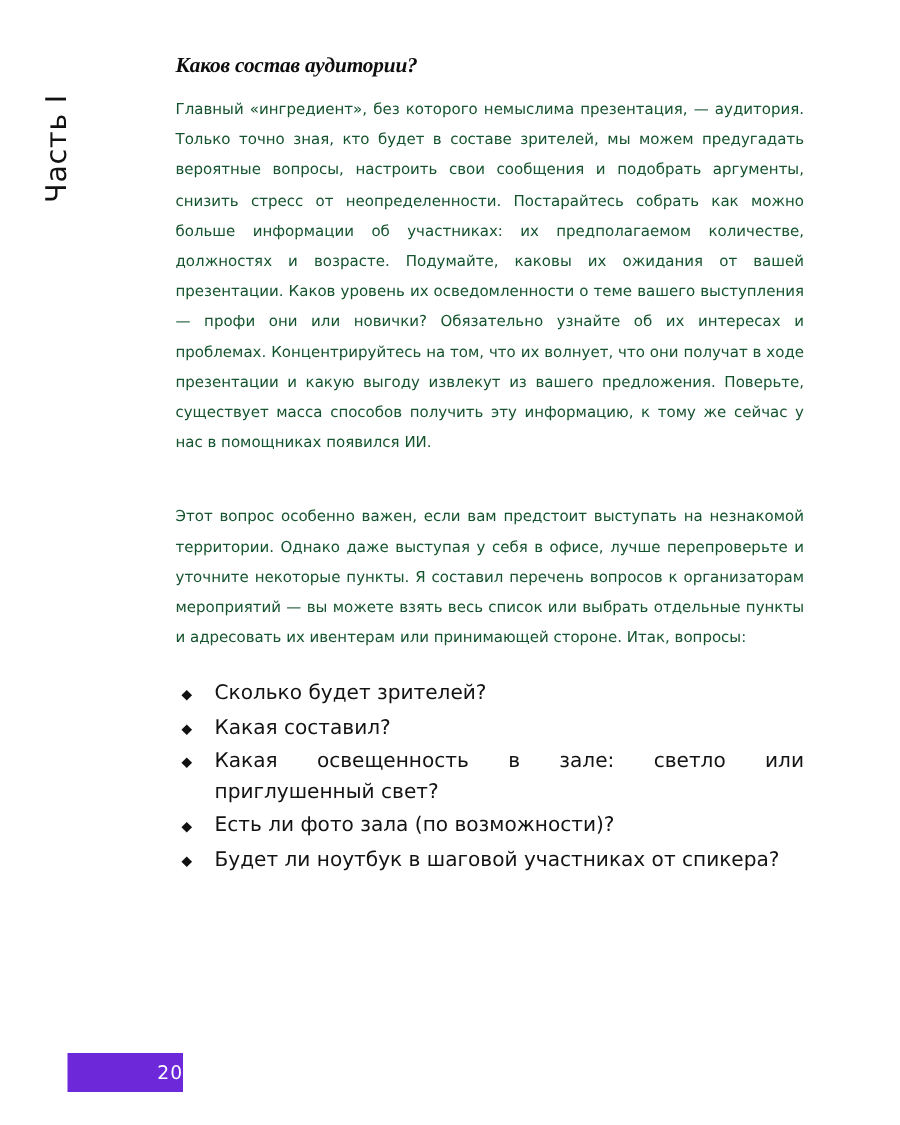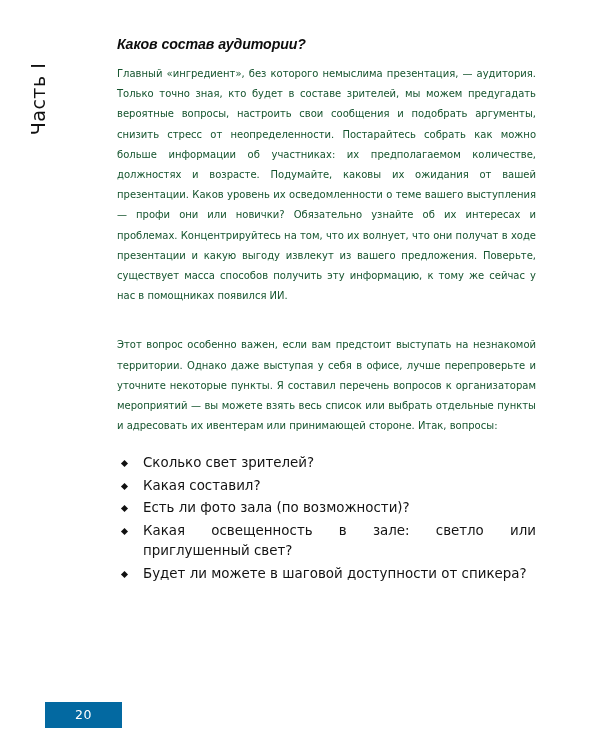--- a/index.html
+++ b/index.html
@@ -50,21 +50,21 @@
   
   #content {
     position: absolute;
     left: 117px;
     top: 36px;
     width: 419px;
   }
 
   h2.section-heading {
     margin: 0 0 11px 0;
-    font-family: Liberation Sans, sans-serif;
+    font-family: Liberation Serif, serif;
     font-size: 14.2px;
     font-weight: 700;
     font-style: italic;
     letter-spacing: -0.1px;
     color: #0d0d0d;
     line-height: 1.2;
   }
 
   p.body-par {
     margin: 0;
@@ -107,24 +107,24 @@
     transform: rotate(45deg);
   }
 
   
   #folio {
     position: absolute;
     left: 45px;
     top: 702px;
     width: 77px;
     height: 26px;
-    background: #0369a1;
+    background: #6d28d9;
     display: flex;
     align-items: center;
-    justify-content: center;
+    justify-content: flex-end;
   }
   #folio .folio-number {
     color: #ffffff;
     font-family: "DejaVu Sans", sans-serif;
     font-size: 12.5px;
     letter-spacing: 0.6px;
     line-height: 1;
   }
 </style>
 </head>
@@ -143,37 +143,37 @@
 
     <div class="gap-after-par"></div>
 
     <p class="body-par">Этот вопрос особенно важен, если вам предстоит выступать на незнакомой территории. Однако даже выступая у себя в офисе, лучше перепроверьте и уточните некоторые пункты. Я составил перечень вопросов к организаторам мероприятий — вы можете взять весь список или выбрать отдельные пункты и адресовать их ивентерам или принимающей стороне. Итак, вопросы:</p>
 
     <div class="gap-before-list"></div>
 
     <ul class="question-list">
       <li>
         <span class="bullet-icon"></span>
-        <span>Сколько свет зрителей?</span>
+        <span>Сколько будет зрителей?</span>
       </li>
       <li>
         <span class="bullet-icon"></span>
         <span>Какая составил?</span>
       </li>
       <li>
         <span class="bullet-icon"></span>
+        <span>Какая освещенность в зале: светло или приглушенный свет?</span>
+      </li>
+      <li>
+        <span class="bullet-icon"></span>
         <span>Есть ли фото зала (по возможности)?</span>
       </li>
       <li>
         <span class="bullet-icon"></span>
-        <span>Какая освещенность в зале: светло или приглушенный свет?</span>
-      </li>
-      <li>
-        <span class="bullet-icon"></span>
-        <span>Будет ли можете в шаговой доступности от спикера?</span>
+        <span>Будет ли ноутбук в шаговой участниках от спикера?</span>
       </li>
 
     </ul>
 
   </div>
 
   <div id="folio">
     <span class="folio-number">20</span>
   </div>
 

